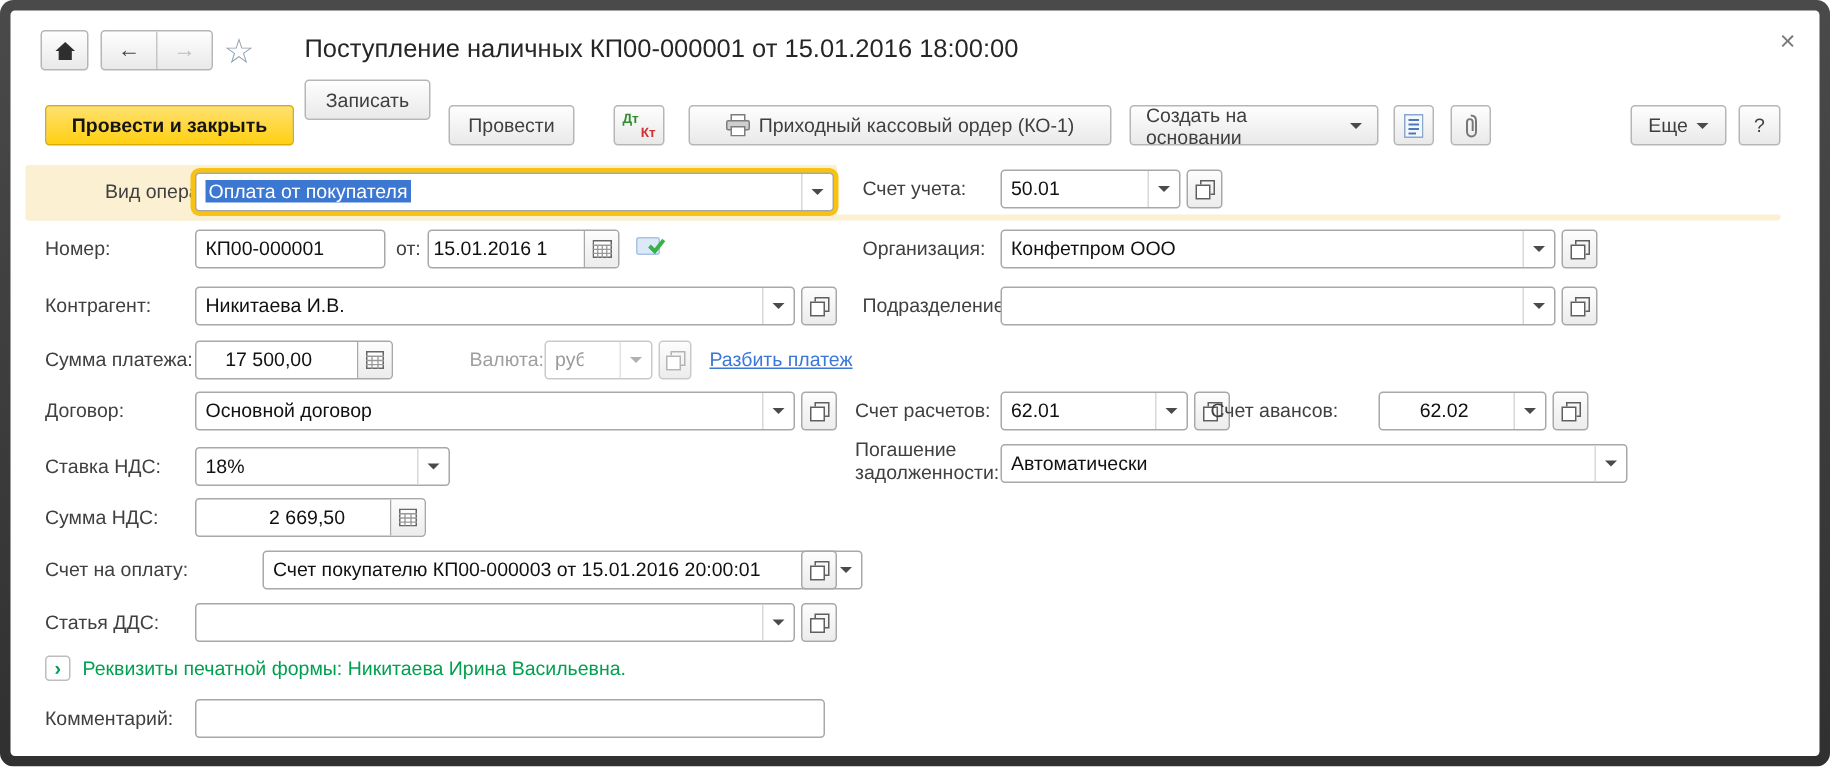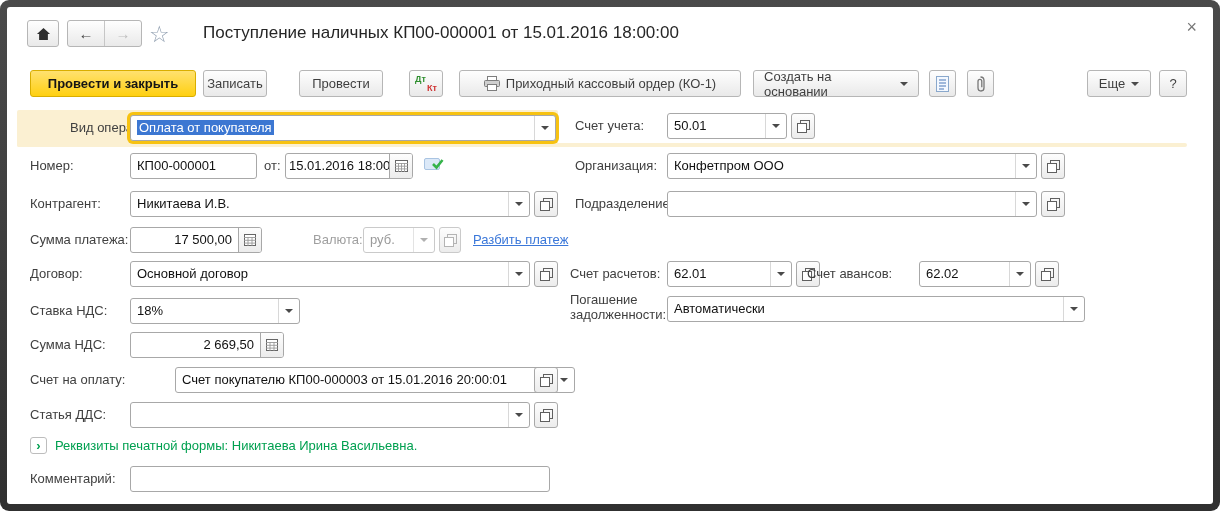--- a/index.html
+++ b/index.html
@@ -4,21 +4,21 @@
 <style>
   html,body{margin:0;padding:0;}
   body{width:1220px;height:511px;position:relative;font-family:"Liberation Sans","DejaVu Sans",sans-serif;background:#fff;}
   .win{position:absolute;inset:0;background:linear-gradient(#4a4a4a,#303030);border-radius:9px;}
   .content{position:absolute;left:7px;top:7px;right:7px;bottom:7px;background:#fff;border-radius:3px;overflow:hidden;}
 
   
   .abs{position:absolute;box-sizing:border-box;}
   .lbl{position:absolute;font-size:13px;color:#404040;white-space:nowrap;line-height:26px;}
   .lbl.dis{color:#9f9f9f;}
-  .fld{position:absolute;height:26px;box-sizing:border-box;border:1px solid #a8a8a8;border-radius:3px;background:#fff;display:flex;align-items:stretch;font-size:13px;color:#111;}
+  .fld{position:absolute;height:26px;box-sizing:border-box;border:1px solid #a8a8a8;border-radius:3px;background:#fff;display:flex;align-items:stretch;font-size:13px;color:#111;gap:24px;}
   .fld .t{flex:1;padding:0 6px;line-height:24px;overflow:hidden;white-space:nowrap;}
   .fld .t.num{text-align:right;}
   .dd{width:20px;display:flex;align-items:center;justify-content:center;border-left:1px solid #d8d8d8;}
   .caret{width:0;height:0;border-left:4px solid transparent;border-right:4px solid transparent;border-top:4px solid #4a4a4a;}
   .ibtn{width:22px;display:flex;align-items:center;justify-content:center;border-left:1px solid #a8a8a8;background:linear-gradient(#fdfdfd,#ececec);border-radius:0 2px 2px 0;}
   .obtn{position:absolute;width:24px;height:26px;box-sizing:border-box;border:1px solid #a8a8a8;border-radius:3px;background:linear-gradient(#fdfdfd,#ececec);display:flex;align-items:center;justify-content:center;}
   .openicon{position:relative;width:13px;height:13px;}
   .openicon::before{content:"";position:absolute;right:0;top:0;width:8px;height:8px;border:1px solid #5f5f5f;}
   .openicon::after{content:"";position:absolute;left:0;bottom:0;width:8px;height:8px;border:1px solid #5f5f5f;background:#fff;}
   .fld.dis,.obtn.dis{border-color:#cacaca;color:#9a9a9a;}
@@ -71,21 +71,21 @@
           <span>→</span>
         </div>
   </div>
   <div class="star">☆</div>
   <div class="title">Поступление наличных КП00-000001 от 15.01.2016 18:00:00</div>
   <div class="closebtn">×</div>
 
   <div class="tbtn primary" style="left:23px;top:63px;width:166px;">
     <span>Провести и закрыть</span>
   </div>
-  <div class="tbtn" style="left:196px;top:63px;width:64px;">
+  <div class="tbtn" style="left:196px;top:46px;width:84px;">
     <span>Записать</span>
   </div>
   <div class="tbtn" style="left:292px;top:63px;width:84px;">
     <span>Провести</span>
   </div>
   <div class="tbtn" style="left:402px;top:63px;width:34px;padding:0;">
     <span class="dtkt">
       <span class="dt">Дт</span>
       <span class="kt">Кт</span>
     </span>
@@ -239,21 +239,21 @@
   <div class="fld" style="left:660px;top:254px;width:125px;">
     <div class="t">62.01</div>
     <div class="dd">
           <span class="caret"></span>
         </div>
   </div>
   <div class="obtn" style="left:789px;top:254px;">
         <span class="openicon"></span>
       </div>
   <div class="lbl" style="left:800px;top:254px;">Счет авансов:</div>
-  <div class="fld" style="left:912px;top:254px;width:112px;">
+  <div class="fld" style="left:912px;top:254px;width:112px;text-align:right;">
     <div class="t">62.02</div>
     <div class="dd">
           <span class="caret"></span>
         </div>
   </div>
   <div class="obtn" style="left:1028px;top:254px;">
         <span class="openicon"></span>
       </div>
 
   <div class="lbl" style="left:23px;top:291px;">Ставка НДС:</div>

